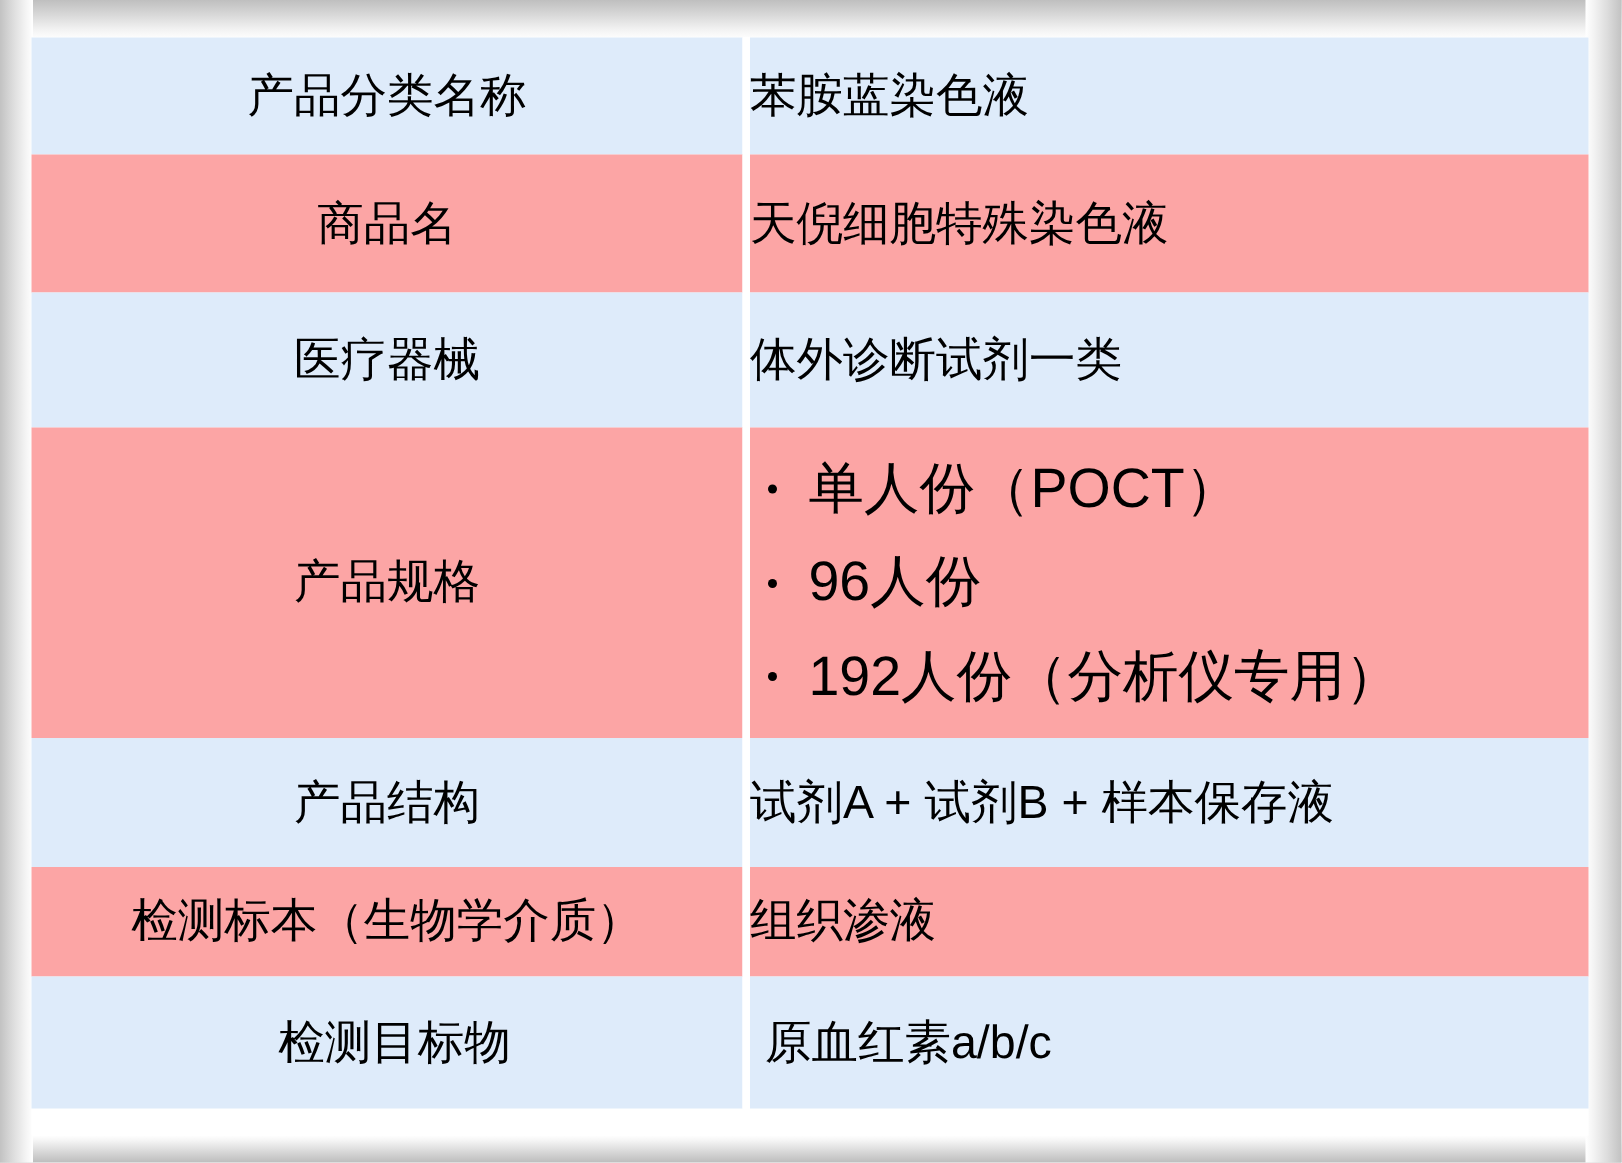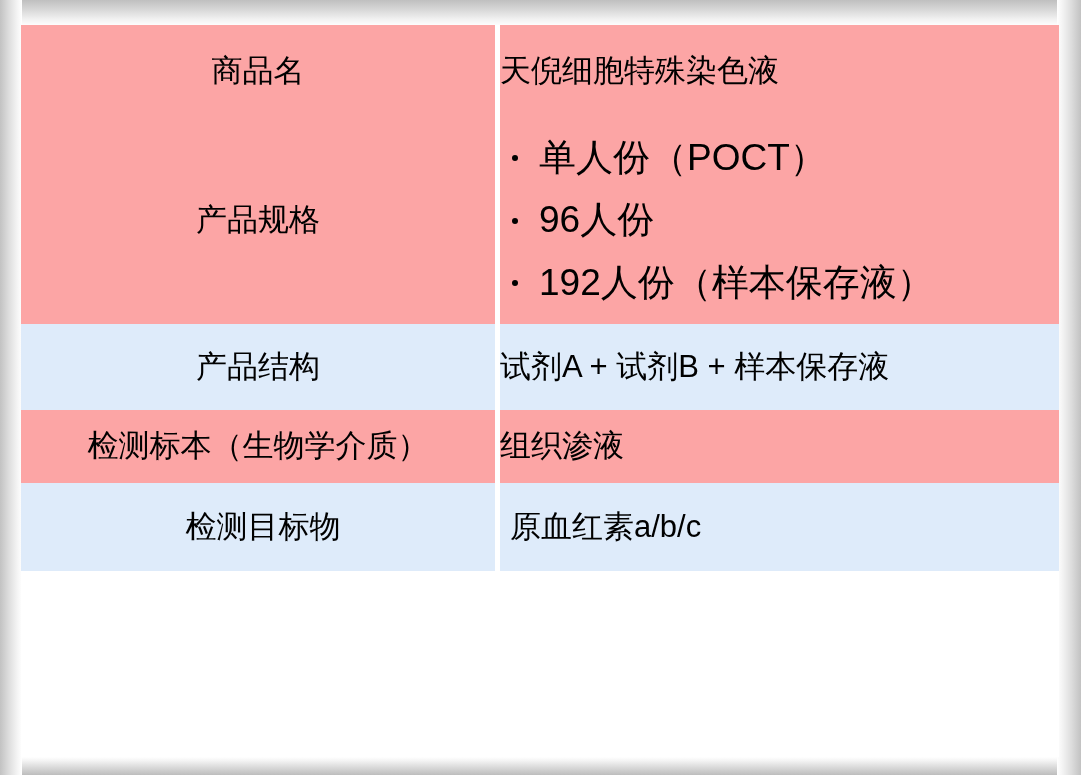--- a/index.html
+++ b/index.html
@@ -143,45 +143,55 @@
 
   <div class="table-wrap">
     <table class="spec-table">
       <colgroup>
         <col class="col-label">
         <col class="col-gap">
         <col class="col-value">
       </colgroup>
       <tbody>
 
+        <tr class="r1 band-blue">
+          <td class="fill cell-label">产品分类名称</td>
+          <td class="cell-gap"></td>
+          <td class="fill cell-value">苯胺蓝染色液</td>
+        </tr>
 
         <tr class="r2 band-white">
           <td class="fill cell-label">商品名</td>
           <td class="cell-gap"></td>
           <td class="fill cell-value">天倪细胞特殊染色液</td>
         </tr>
 
+        <tr class="r3 band-blue">
+          <td class="fill cell-label">医疗器械</td>
+          <td class="cell-gap"></td>
+          <td class="fill cell-value">体外诊断试剂一类</td>
+        </tr>
 
         <tr class="r4 band-white">
           <td class="fill cell-label">产品规格</td>
           <td class="cell-gap"></td>
           <td class="fill cell-value">
             <div class="bullet-wrap">
               <ul class="bullet-list">
                 <li>
                   <span class="dot"></span>
                   <span>单人份（POCT）</span>
                 </li>
                 <li>
                   <span class="dot"></span>
                   <span>96人份</span>
                 </li>
                 <li>
                   <span class="dot"></span>
-                  <span>192人份（样本保存液）</span>
+                  <span>192人份（分析仪专用）</span>
                 </li>
               </ul>
             </div>
           </td>
         </tr>
 
         <tr class="r5 band-blue">
           <td class="fill cell-label">产品结构</td>
           <td class="cell-gap"></td>
           <td class="fill cell-value nowrap">试剂A + 试剂B + 样本保存液</td>

